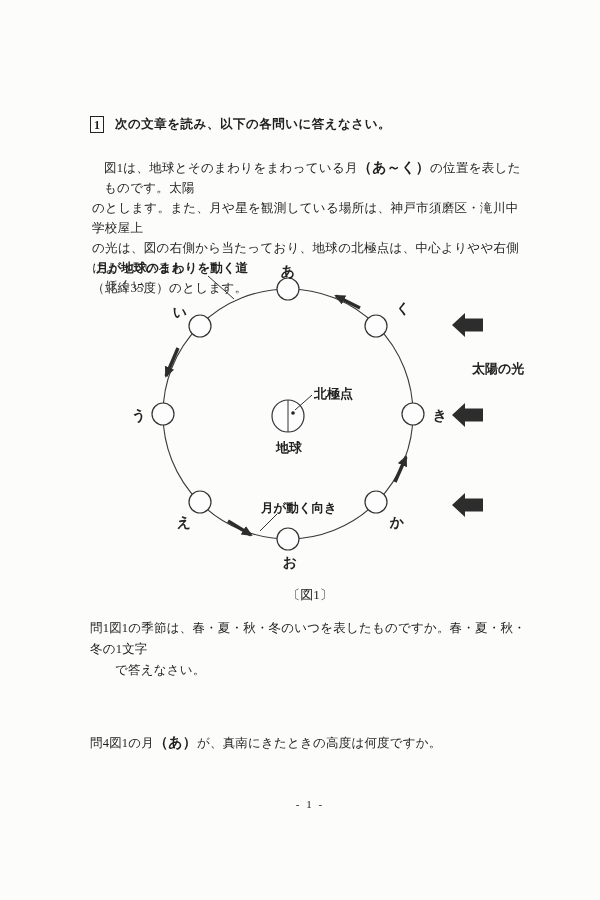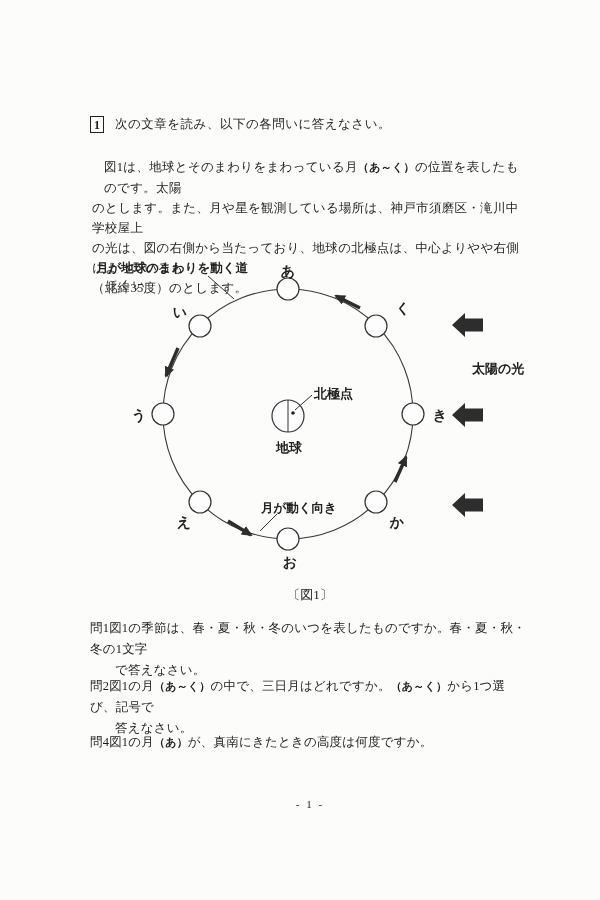--- a/index.html
+++ b/index.html
@@ -12,26 +12,26 @@
     overflow:hidden;
   }
   .page { position:absolute; inset:0; background:#fcfcfa; }
 
   
   .header { position:absolute; left:90px; top:116px; font-size:12.5px; display:flex; align-items:flex-start; }
   .sec-box {
     display:inline-block; border:1.2px solid #222; width:14px; height:17px;
     text-align:center; line-height:16px; font-weight:bold; font-size:12px;
   }
-  .sec-text { margin-left:11px; line-height:17px; letter-spacing:0.5px; }
+  .sec-text { margin-left:11px; line-height:17px; letter-spacing:0.5px;font-weight:bold; }
 
   
   .intro { position:absolute; left:92px; top:157px; width:430px; font-size:12.5px; line-height:20px; letter-spacing:0.3px; }
   .intro .indent { padding-left:12px; }
-  .b { font-family:"DejaVu Sans","Liberation Sans",sans-serif; font-weight:bold; font-size:11px;text-align:right; }
+  .b { font-family:"DejaVu Sans","Liberation Sans",sans-serif; font-weight:bold; font-size:14px;text-align:right; }
   .ruby-wrap { position:relative; }
   .ruby-wrap .rt {
     position:absolute; top:-6px; left:1px; font-size:12px; letter-spacing:1px;
     font-family:"DejaVu Sans","Liberation Sans",sans-serif; color:#333; white-space:nowrap;
   }
 
   
   .figure-svg { position:absolute; left:85px; top:250px; }
   .fig-label { font-family:"DejaVu Sans","Liberation Sans",sans-serif; font-weight:bold; fill:#222; }
   .fig-caption { font-family:"Liberation Serif","DejaVu Serif",serif; fill:#222; font-weight:normal; }
@@ -110,24 +110,20 @@
     <text x="472" y="373" class="fig-label" font-size="13">太陽の光</text>
     <text x="261" y="512" class="fig-label" font-size="12.5">月が動く向き</text>
     <text x="310" y="599" class="fig-caption" font-size="13" text-anchor="middle">〔図1〕</text>
   </svg>
 
   <div class="question" style="top:618px">
     <div><span class="qno">問1</span><span>図1の季節は、春・夏・秋・冬のいつを表したものですか。春・夏・秋・冬の1文字</span></div>
     <div class="q-line2">で答えなさい。</div>
   </div>
 
-  <div class="question" style="top:676px">
-    <div><span class="qno">問2</span><span>図1の月</span><span class="b">（あ～く）</span><span>の中で、三日月はどれですか。</span><span class="b">（あ～く）</span><span>から1つ選び、記号で</span></div>
-    <div class="q-line2">答えなさい。</div>
-  </div>
 
 
   <div class="question" style="top:732px">
     <div><span class="qno">問4</span><span>図1の月</span><span class="b">（あ）</span><span>が、真南にきたときの高度は何度ですか。</span></div>
   </div>
 
   <div class="page-number">- 1 -</div>
 
 </div>
 

